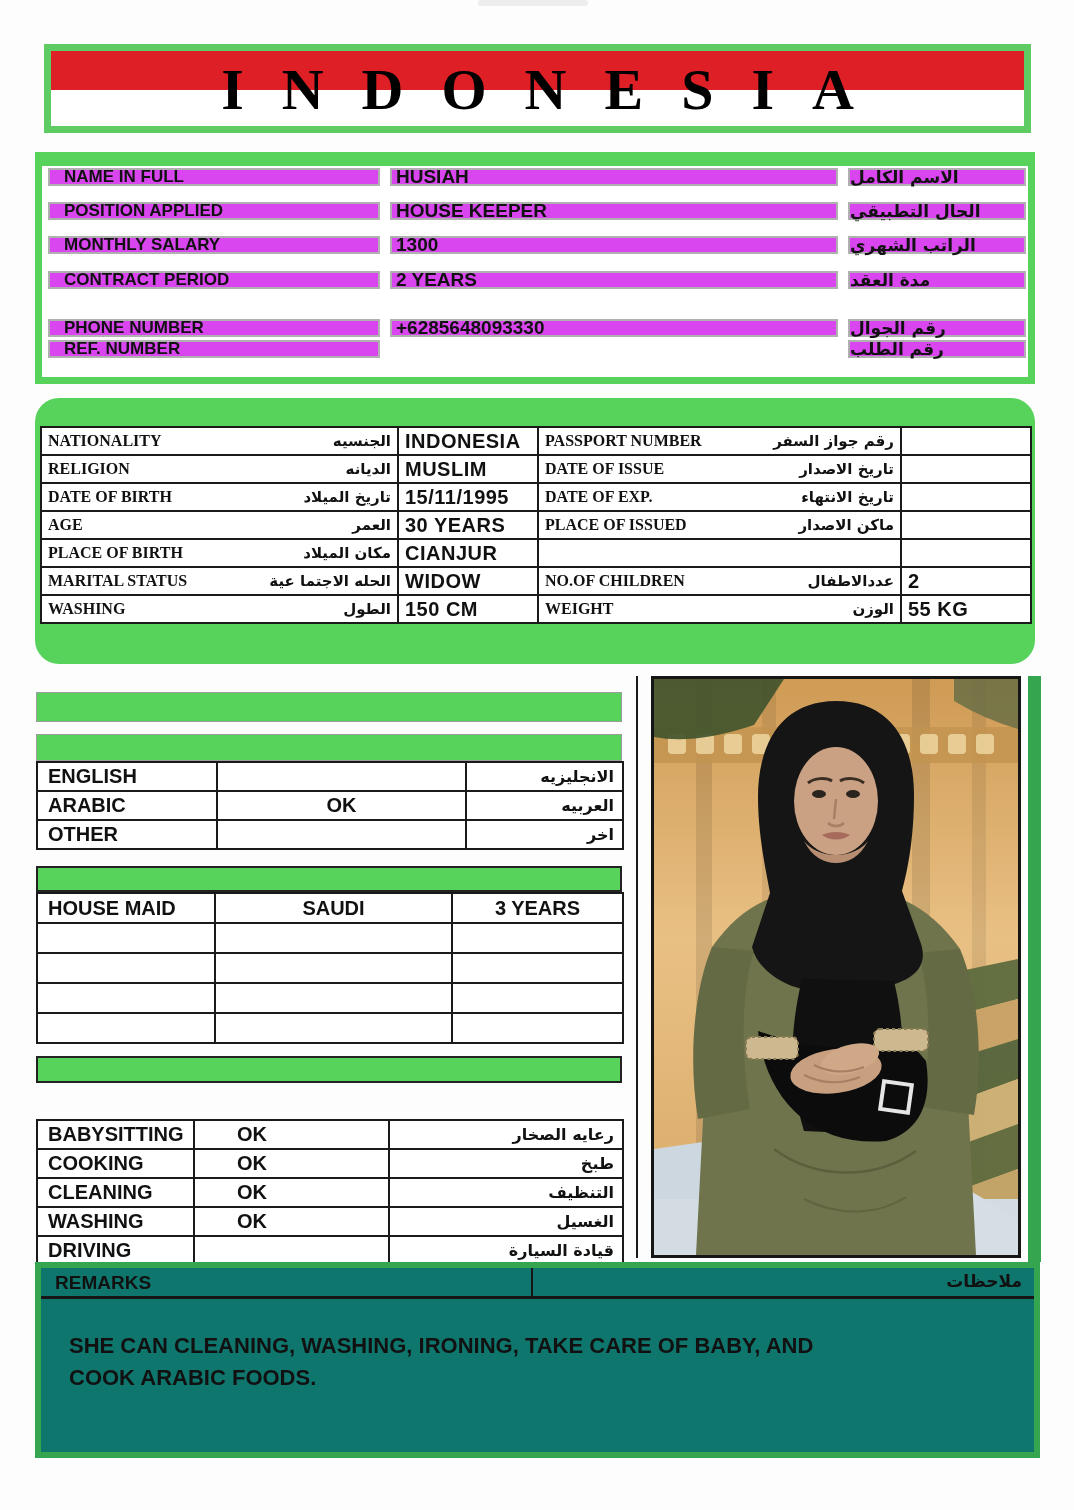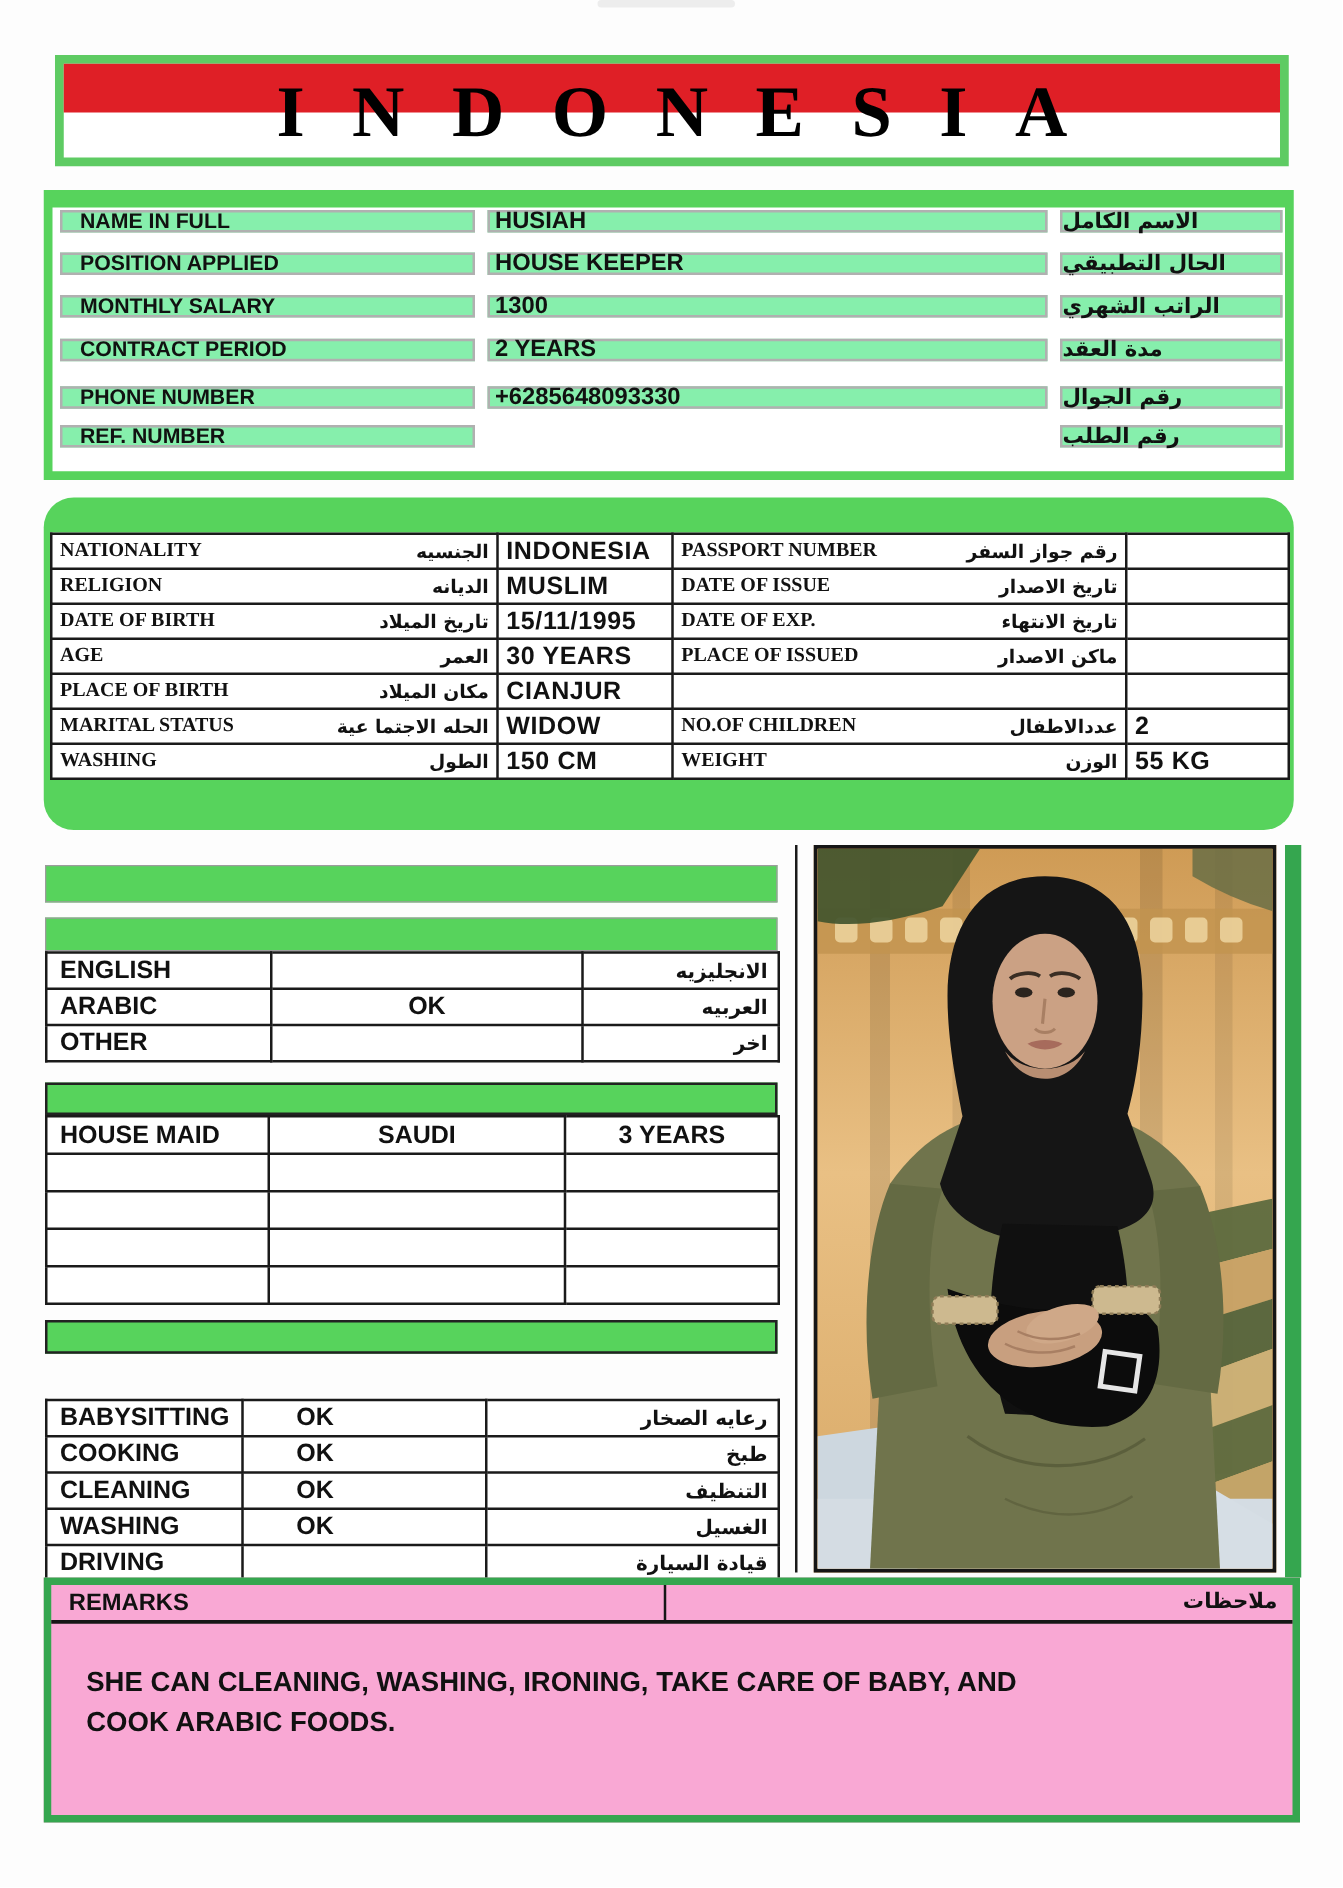--- a/index.html
+++ b/index.html
@@ -13,21 +13,21 @@
   .header-red { position:absolute; left:0; top:0; width:100%; height:52%; background:#df1f26; }
   .header-title { position:absolute; left:0; top:0; width:100%; height:75px; line-height:78px;
                   text-align:center; font-family:"Liberation Serif", serif; font-weight:bold;
                   font-size:58px; letter-spacing:38px; padding-left:38px; color:#000; }
   .top-smudge { position:absolute; left:478px; top:0; width:110px; height:6px; background:#ededed; border-radius:3px; }
 
   
   .sec1 { position:absolute; left:35px; top:152px; width:1000px; height:232px;
           background:#ffffff; border:7px solid #57d35c; border-top-width:14px; }
   .s1row { position:absolute; left:0; width:100%; height:30px; }
-  .s1cell { position:absolute; top:0; height:18px; background:#86efac; border:2px solid #b0b0b0;
+  .s1cell { position:absolute; top:0; height:18px; background:#d946ef; border:2px solid #b0b0b0;
             display:flex; align-items:center; }
   .s1label { left:6px;  width:332px; font-weight:bold; font-size:17px; padding-left:14px; }
   .s1value { left:348px; width:448px; font-weight:bold; font-size:19px; padding-left:4px; }
   .s1ar    { left:806px; width:178px; font-weight:bold; font-size:17px; justify-content:flex-end;
              padding-right:10px; direction:rtl; font-family:"DejaVu Sans", sans-serif; }
 
   
   .sec2 { position:absolute; left:35px; top:398px; width:1000px; height:266px; background:#57d35c;border-radius:24px; }
   .sec2-table { position:absolute; left:5px; top:28px; border-collapse:collapse; table-layout:fixed;
                 width:990px; background:#fff; }
@@ -48,21 +48,21 @@
            font-family:"DejaVu Sans", sans-serif; padding-right:8px !important; }
 
   
   .photo-frame { position:absolute; left:651px; top:676px; width:370px; height:582px;
                  border:3px solid #161616; background:#d9a55e; }
   .photo-left-line { position:absolute; left:636px; top:676px; width:2px; height:582px; background:#1a1a1a; }
   .photo-right-strip { position:absolute; left:1028px; top:676px; width:13px; height:586px; background:#35a64f; }
 
   
   .remarks { position:absolute; left:35px; top:1262px; width:1005px; height:196px;
-             border:6px solid #35a64f; background:#f9a8d4; }
+             border:6px solid #35a64f; background:#0f766e; }
   .rem-header { position:relative; height:31px; border-bottom:3px solid #161616; }
   .rem-label { position:absolute; left:14px; top:4px; font-weight:bold; font-size:19px; }
   .rem-div { position:absolute; left:490px; top:0; width:2px; height:100%; background:#161616; }
   .rem-ar { position:absolute; right:12px; top:3px; font-weight:bold; font-size:17px; direction:rtl;
             font-family:"DejaVu Sans", sans-serif; }
   .rem-text { position:absolute; left:28px; top:62px; width:780px; font-weight:bold; font-size:22px;
               line-height:1.45; }
 </style>
 </head>
 <body>
@@ -90,21 +90,21 @@
     <div class="s1row" style="top:70px">
       <div class="s1cell s1label">MONTHLY SALARY</div>
       <div class="s1cell s1value">1300</div>
       <div class="s1cell s1ar">الراتب الشهري</div>
     </div>
     <div class="s1row" style="top:105px">
       <div class="s1cell s1label">CONTRACT PERIOD</div>
       <div class="s1cell s1value">2 YEARS</div>
       <div class="s1cell s1ar">مدة العقد</div>
     </div>
-    <div class="s1row" style="top:143px">
+    <div class="s1row" style="top:153px">
       <div class="s1cell s1label">PHONE NUMBER</div>
       <div class="s1cell s1value">+6285648093330</div>
       <div class="s1cell s1ar">رقم الجوال</div>
     </div>
     <div class="s1row" style="top:174px">
       <div class="s1cell s1label">REF. NUMBER</div>
       <div class="s1cell s1ar">رقم الطلب</div>
     </div>
   </div>
 

